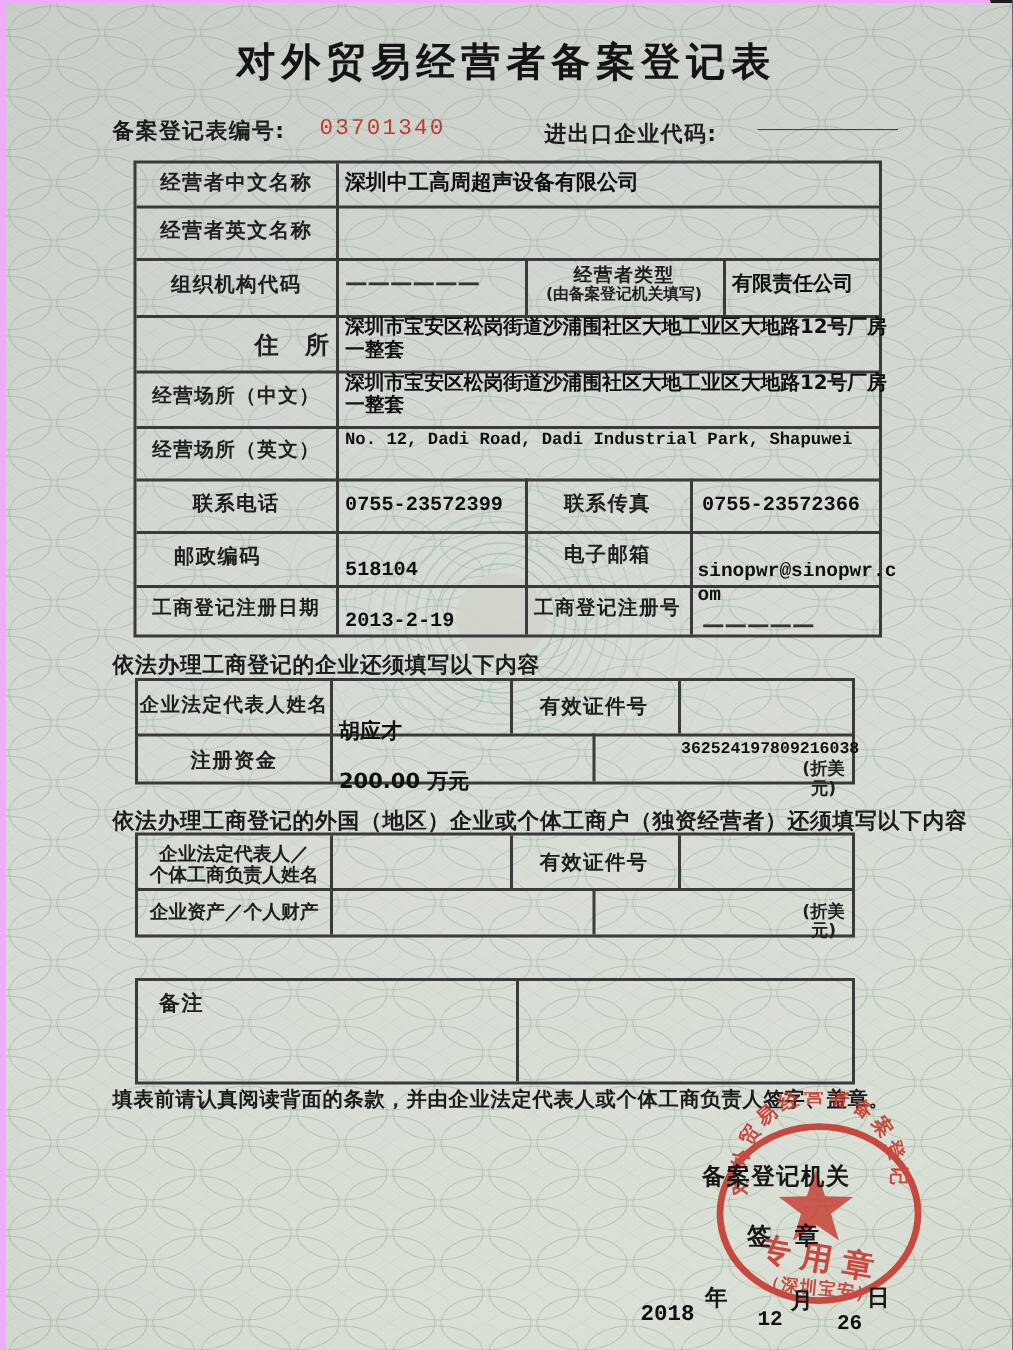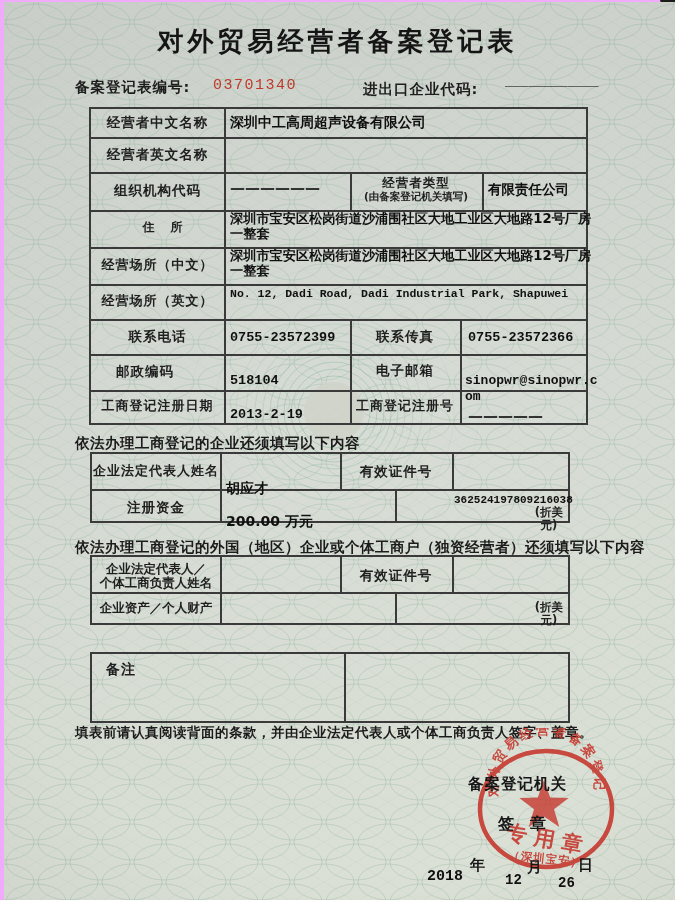--- a/index.html
+++ b/index.html
@@ -94,21 +94,21 @@
     <div class="cjkval" style="left:139px;top:6px;font-size:14px;">深圳中工高周超声设备有限公司</div>
 
     <div class="lbl" style="left:0;top:38px;width:133px;font-size:13.5px;">经营者英文名称</div>
 
     <div class="lbl" style="left:0;top:74px;width:133px;font-size:13.5px;">组织机构代码</div>
     <div class="cjkval" style="left:139px;top:71px;font-size:15px;color:#333;">——————</div>
     <div class="lbl" style="left:259px;top:67px;width:132px;font-size:12.5px;">经营者类型</div>
     <div class="lbl" style="left:259px;top:81px;width:132px;font-size:10.5px;letter-spacing:0;">(由备案登记机关填写)</div>
     <div class="cjkval" style="left:397px;top:73px;font-size:13.5px;">有限责任公司</div>
 
-    <div class="lbl" style="left:0;top:112px;width:149px;font-size:12px;letter-spacing:6px;">住  所</div>
+    <div class="lbl" style="left:0;top:112px;width:149px;font-size:16px;letter-spacing:6px;padding-left:32px;">住  所</div>
     <div class="cjkval" style="left:139px;top:103px;font-size:13.2px;">深圳市宝安区松岗街道沙浦围社区大地工业区大地路12号厂房</div>
     <div class="cjkval" style="left:139px;top:118px;font-size:13.2px;">一整套</div>
 
     <div class="lbl" style="left:0;top:149px;width:133px;font-size:13px;">经营场所（中文）</div>
     <div class="cjkval" style="left:139px;top:140px;font-size:13.2px;">深圳市宝安区松岗街道沙浦围社区大地工业区大地路12号厂房</div>
     <div class="cjkval" style="left:139px;top:155px;font-size:13.2px;">一整套</div>
 
     <div class="lbl" style="left:0;top:185px;width:133px;font-size:13px;">经营场所（英文）</div>
     <div class="val" style="left:139px;top:179px;font-size:11.5px;font-weight:700;">No. 12, Dadi Road, Dadi Industrial Park, Shapuwei</div>
 

